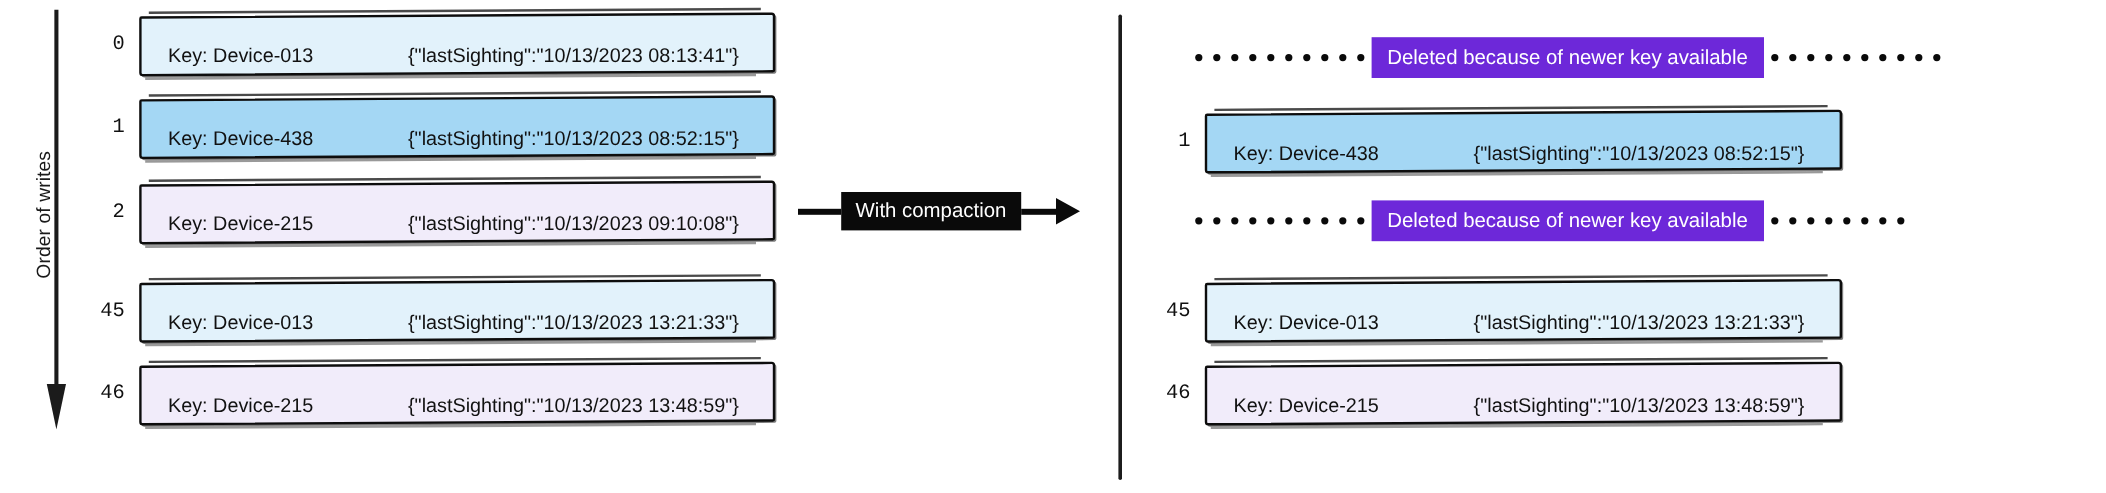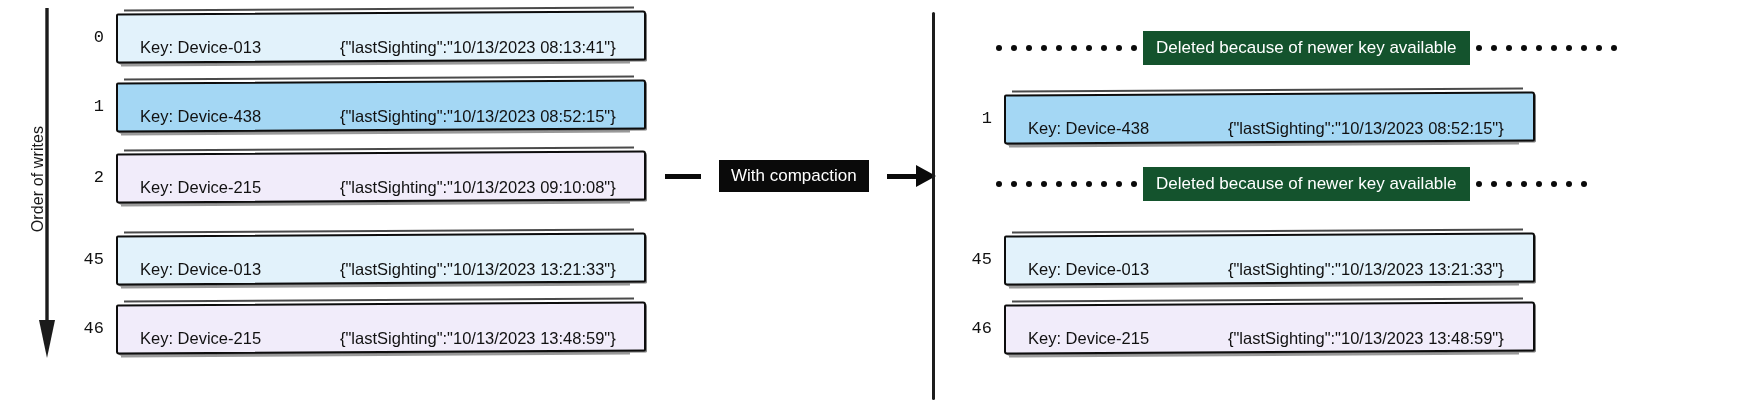--- a/index.html
+++ b/index.html
@@ -166,21 +166,21 @@
     align-items: center;
     gap: 9px;
   }
   .dot-run i {
     display: block;
     width: 6px; height: 6px;
     background: #0a0a0a;
     border-radius: 50%;
   }
   .del-pill {
-    background: #14532d;
+    background: #6d28d9;
     color: #ffffff;
     font-size: 17px;
     padding: 8px 13px 9px 13px;
     white-space: nowrap;
     line-height: 1;
   }
 </style>
 </head>
 <body>
 
@@ -235,21 +235,21 @@
   <div class="row" style="left:62px; top:303px;">
     <span class="row-index">46</span>
     <div class="card c-lilac" style="width:530px;">
       <div class="card-inner">
         <span class="cell-key">Key: Device-215</span>
         <span class="cell-value">{"lastSighting":"10/13/2023 13:48:59"}</span>
       </div>
     </div>
   </div>
 
-  <div class="compaction" style="left:665px; top:160px;gap:18px;">
+  <div class="compaction" style="left:665px; top:160px;">
     <span class="comp-line"></span>
     <span class="comp-pill">With compaction</span>
     <span class="comp-arrow">
       <span class="shaft"></span>
         <span class="head"></span>
     </span>
   </div>
 
   <div class="divider" style="left:932px;"></div>
 

